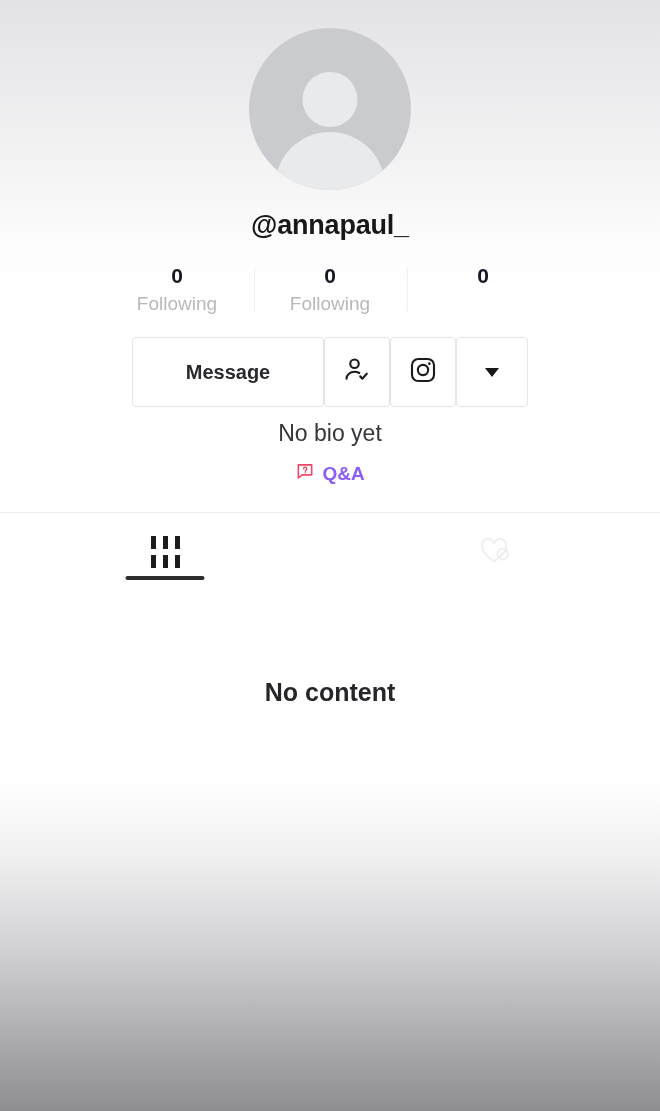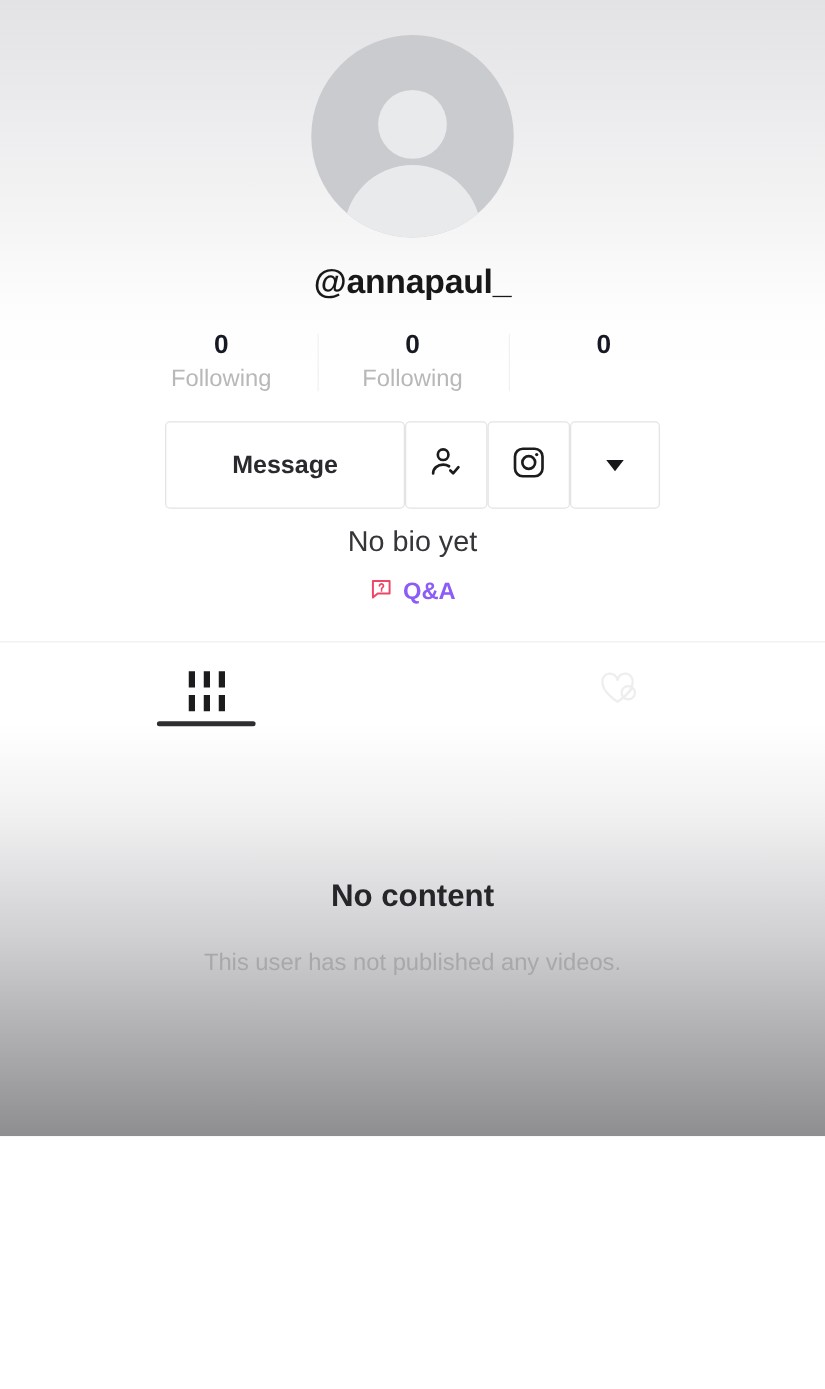--- a/index.html
+++ b/index.html
@@ -4,21 +4,21 @@
 <style>
   * { margin:0; padding:0; box-sizing:border-box; }
   html, body {
     width:660px; height:1111px;
     font-family:"Liberation Sans", sans-serif;
     background:#ffffff;
     overflow:hidden;
   }
   #page {
     position:relative;
-    width:660px; height:909px;
+    width:660px; height:1111px;
     background:#ffffff;
     overflow:hidden;
   }
   
   .vignette-top {
     position:absolute; left:0; top:0; width:660px; height:300px;
     background:linear-gradient(to bottom, #e3e3e6 0%, #ebebed 28%, #f5f4f5 58%, #fdfdfd 82%, #ffffff 100%);
     pointer-events:none;
   }
   .vignette-bottom {
@@ -102,21 +102,21 @@
   }
   .tab .underline {
     position:absolute; bottom:10px; left:50%; transform:translateX(-50%);
     width:79px; height:4px; border-radius:2px; background:#2e2e31;
   }
   .grid-icon { display:grid; grid-template-columns:repeat(3, 5px); gap:7px; }
   .grid-icon span { display:block; width:5px; height:13px; background:#1c1c1f; }
   .grid-icon .row2 { margin-top:-1px; }
 
   
-  .empty { text-align:center; margin-top:112px; }
+  .empty { text-align:center; margin-top:88px; }
   .empty-title { font-size:25px; font-weight:bold; color:#26262a; }
   .empty-sub { font-size:19px; color:#a8a8ab; margin-top:28px; }
 </style>
 </head>
 <body>
 
 <div id="page">
 
   <div class="vignette-top"></div>
   <div class="vignette-bottom"></div>
@@ -214,17 +214,16 @@
             <circle cx="20.2" cy="16.4" r="4.3"></circle>
             <line x1="17.5" y1="19.3" x2="22.9" y2="13.6"></line>
           </svg>
         </span>
       </div>
 
     </div>
 
     <div class="empty">
       <div class="empty-title">No content</div>
-      <div class="empty-sub">This user has not published any videos.</div>
     </div>
 
   </div>
 </div>
 
 </body></html>

